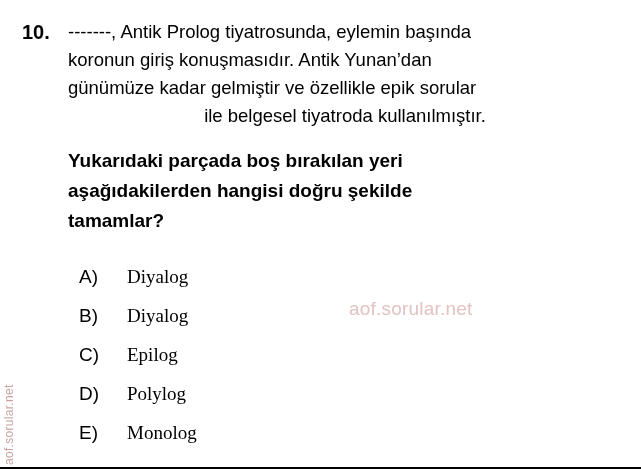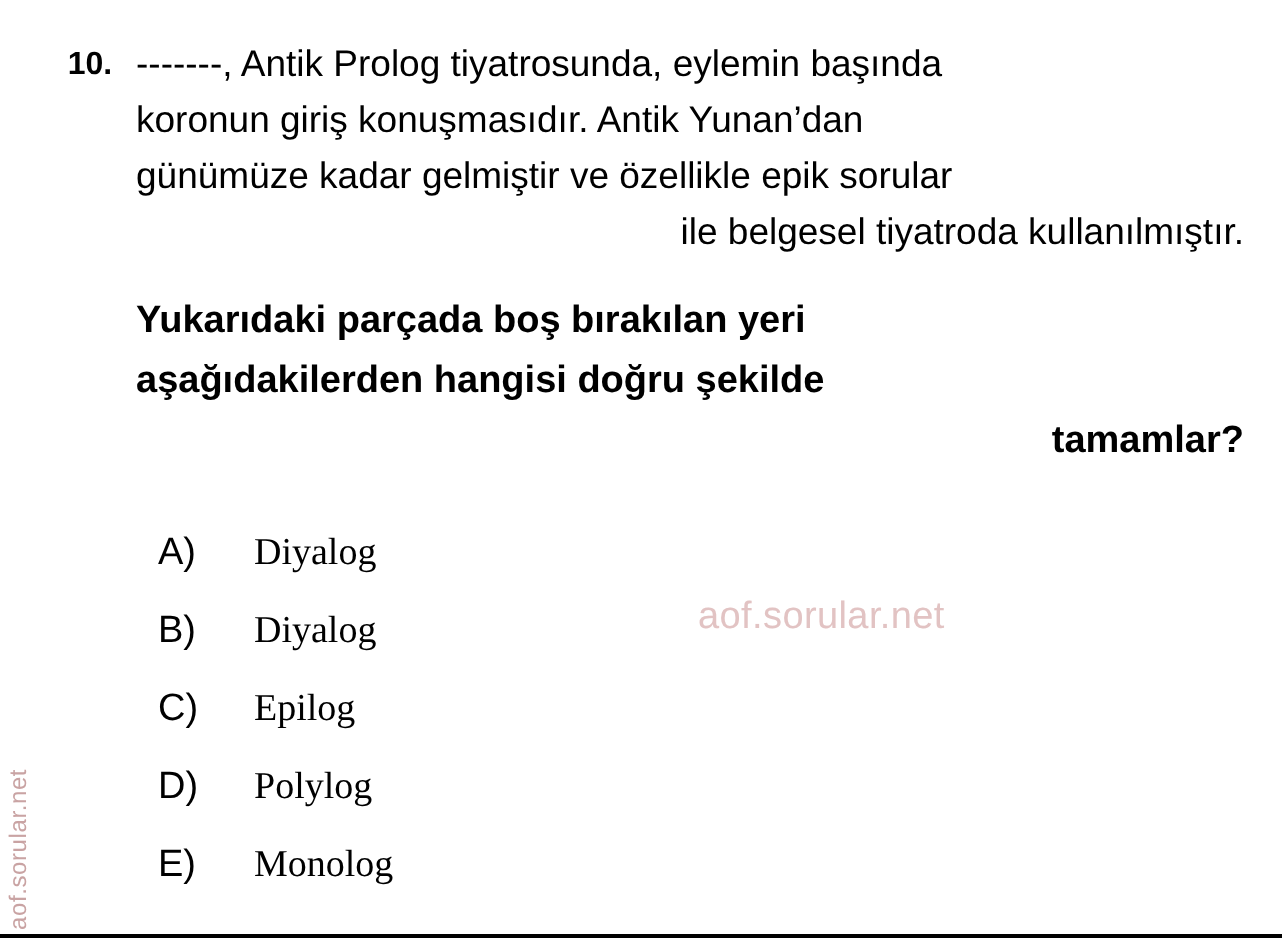--- a/index.html
+++ b/index.html
@@ -57,58 +57,58 @@
     top: 18px;
     width: 600px;
   }
 
   .q-row {
     display: flex;
     align-items: flex-start;
   }
 
   .q-number {
-    font-size: 16px;
+    font-size: 20px;
     font-weight: bold;
     width: 46px;
     flex: 0 0 46px;
-    text-align: center;
+    text-align: left;
     padding-top: 1px;
     line-height: 27px;
   }
 
   .q-body {
     flex: 1 1 auto;
     width: 554px;
   }
 
   .q-text {
     font-size: 18.5px;
     line-height: 28px;
     text-align: justify;
     text-justify: inter-word;
     width: 554px;
   }
 
   .q-text .last-line {
-    text-align: right;
+    text-align: center;
   }
 
   .q-prompt {
     margin-top: 16px;
     font-size: 19px;
     font-weight: bold;
     line-height: 30px;
     text-align: justify;
     text-justify: inter-word;
     width: 554px;
   }
 
   .q-prompt .last-line {
-    text-align: right;
+    text-align: left;
   }
 
   .options {
     margin-top: 30px;
     margin-left: 11px;
   }
 
   .option {
     display: flex;
     align-items: baseline;

